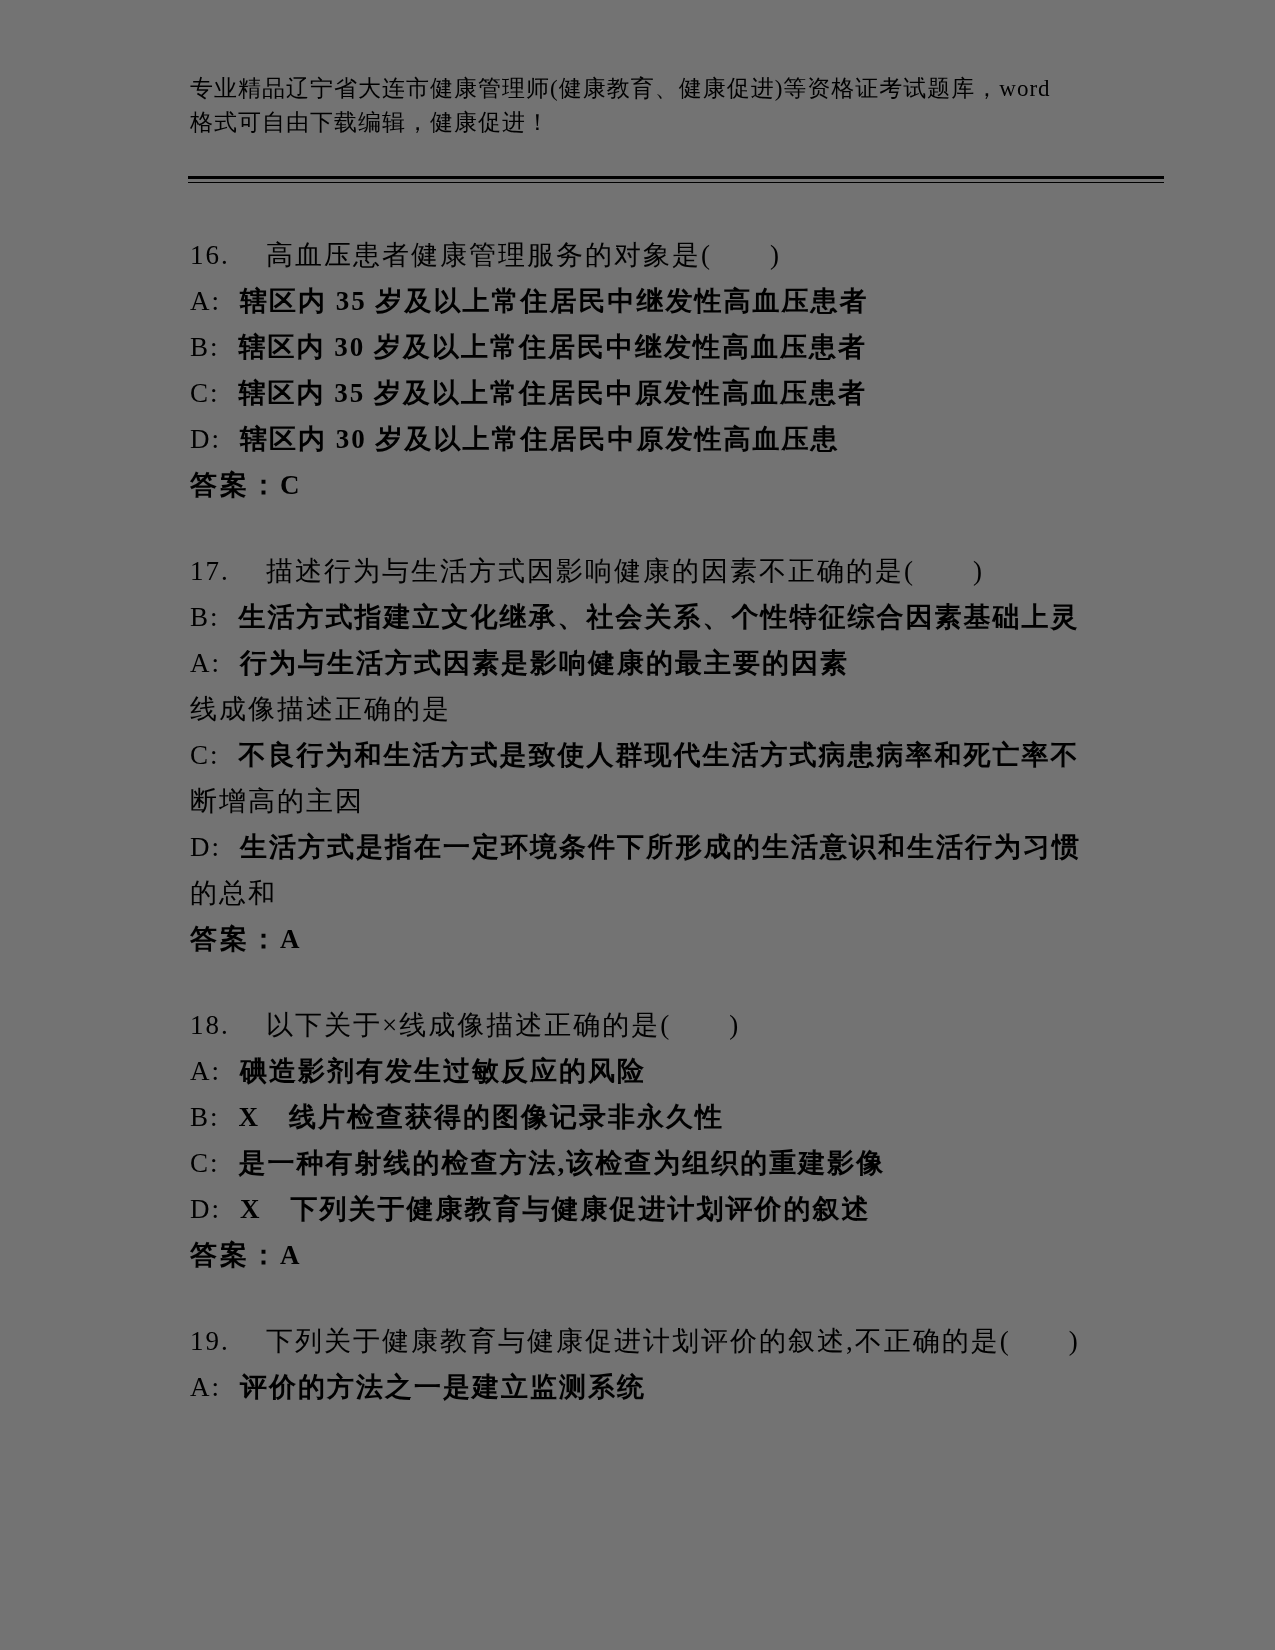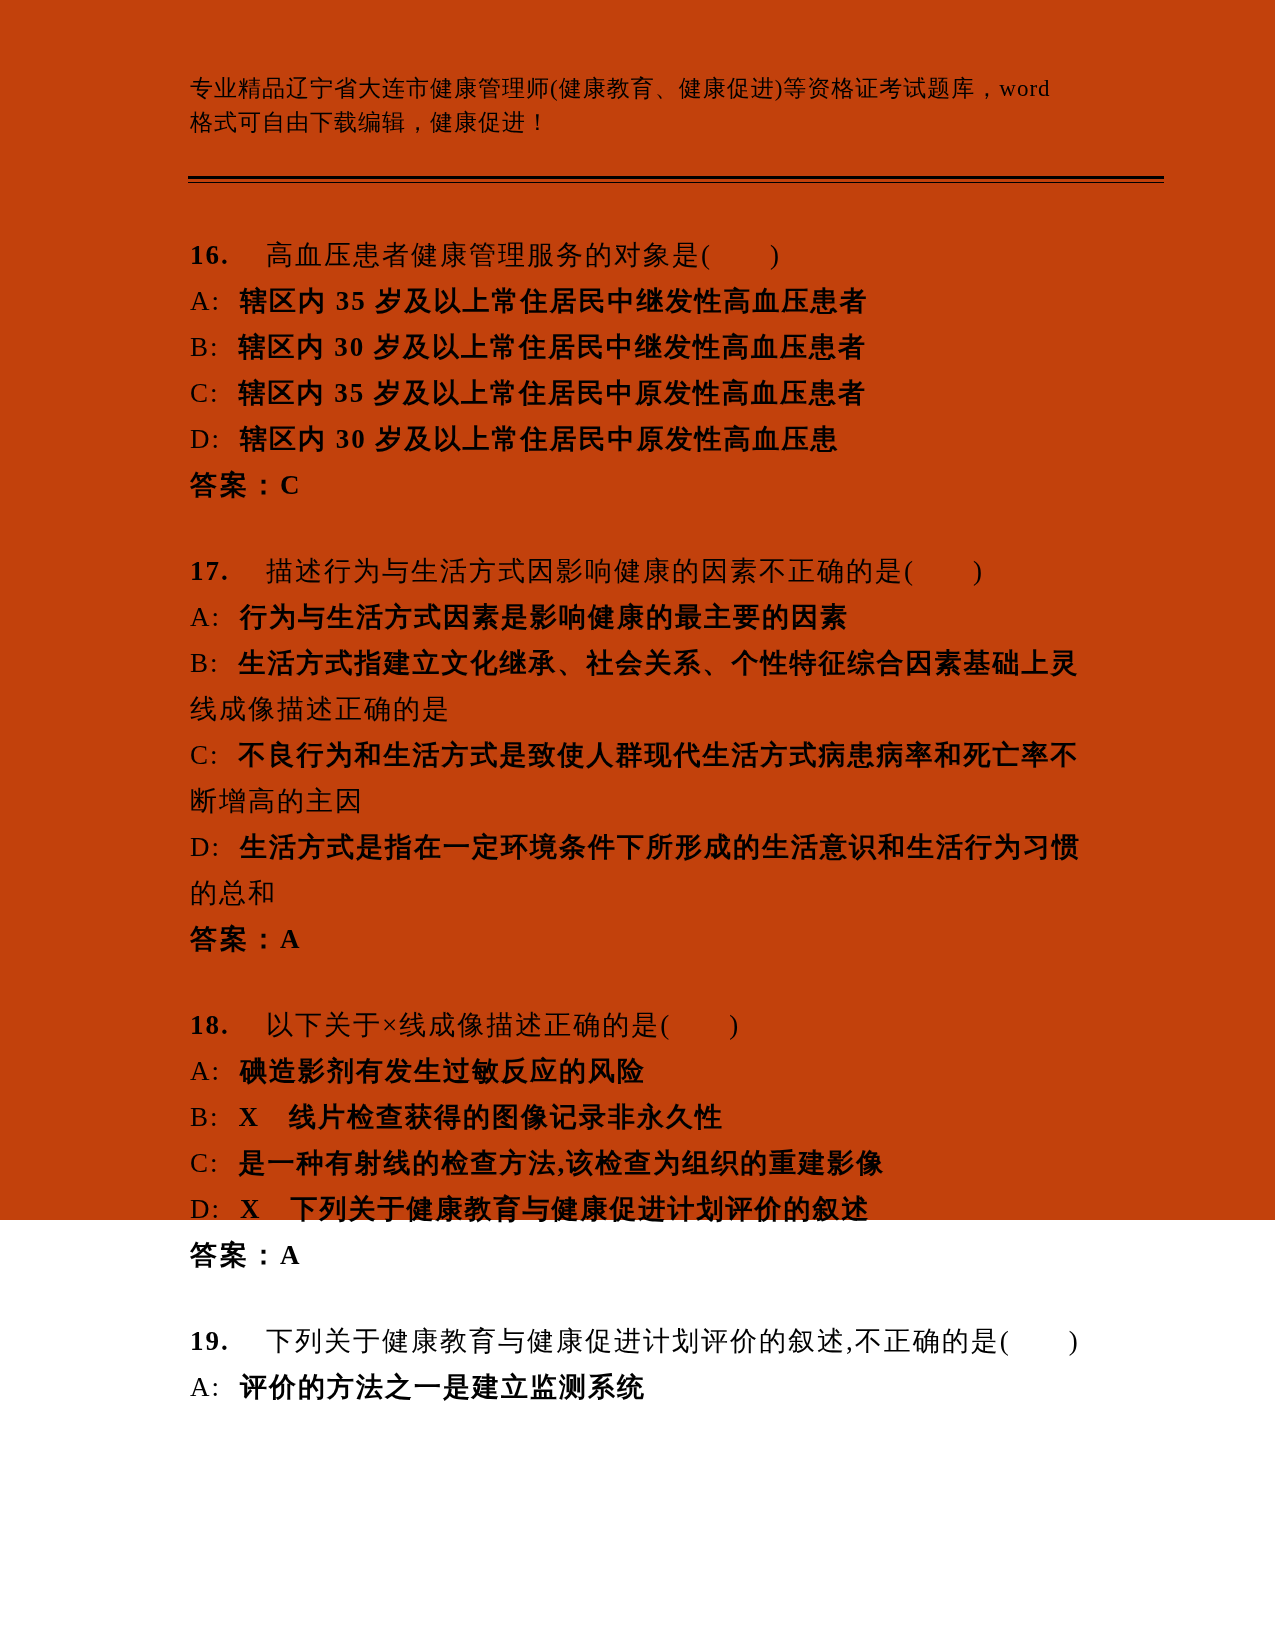--- a/index.html
+++ b/index.html
@@ -10,22 +10,22 @@
   body {
     width: 1275px;
     height: 1650px;
     overflow: hidden;
     font-family: "Liberation Serif", "DejaVu Serif", serif;
     color: #000000;
   }
   .page {
     position: relative;
     width: 1275px;
-    height: 1220px;
-    background: #c2410c;
+    height: 1650px;
+    background: #737373;
   }
   
   .doc-header {
     position: absolute;
     left: 190px;
     top: 72px;
     width: 950px;
     font-size: 23px;
     line-height: 34px;
     letter-spacing: 1px;
@@ -58,21 +58,20 @@
     margin: 0;
     white-space: nowrap;
     overflow: hidden;
   }
   .q-block + .q-block {
     margin-top: 40px;
   }
   .q-num {
     display: inline-block;
     min-width: 42px;
-    font-weight: bold;
   }
   .stem-text {
     margin-left: 34px;
   }
   .opt-label {
     display: inline-block;
     min-width: 28px;
   }
   .opt-text {
     margin-left: 19px;
@@ -101,22 +100,22 @@
       <p class="line"><span class="q-num">16.</span><span class="stem-text">高血压患者健康管理服务的对象是(　　)</span></p>
       <p class="line"><span class="opt-label">A:</span><span class="opt-text">辖区内 35 岁及以上常住居民中继发性高血压患者</span></p>
       <p class="line"><span class="opt-label">B:</span><span class="opt-text">辖区内 30 岁及以上常住居民中继发性高血压患者</span></p>
       <p class="line"><span class="opt-label">C:</span><span class="opt-text">辖区内 35 岁及以上常住居民中原发性高血压患者</span></p>
       <p class="line"><span class="opt-label">D:</span><span class="opt-text">辖区内 30 岁及以上常住居民中原发性高血压患</span></p>
       <p class="line answer-line"><span>答案：</span><span>C</span></p>
     </section>
 
     <section class="q-block">
       <p class="line"><span class="q-num">17.</span><span class="stem-text">描述行为与生活方式因影响健康的因素不正确的是(　　)</span></p>
+      <p class="line"><span class="opt-label">B:</span><span class="opt-text">生活方式指建立文化继承、社会关系、个性特征综合因素基础上灵</span></p>
       <p class="line"><span class="opt-label">A:</span><span class="opt-text">行为与生活方式因素是影响健康的最主要的因素</span></p>
-      <p class="line"><span class="opt-label">B:</span><span class="opt-text">生活方式指建立文化继承、社会关系、个性特征综合因素基础上灵</span></p>
       <p class="line">线成像描述正确的是</p>
       <p class="line"><span class="opt-label">C:</span><span class="opt-text">不良行为和生活方式是致使人群现代生活方式病患病率和死亡率不</span></p>
       <p class="line">断增高的主因</p>
       <p class="line"><span class="opt-label">D:</span><span class="opt-text">生活方式是指在一定环境条件下所形成的生活意识和生活行为习惯</span></p>
       <p class="line">的总和</p>
       <p class="line answer-line"><span>答案：</span><span>A</span></p>
     </section>
 
     <section class="q-block">
       <p class="line"><span class="q-num">18.</span><span class="stem-text">以下关于×线成像描述正确的是(　　)</span></p>

